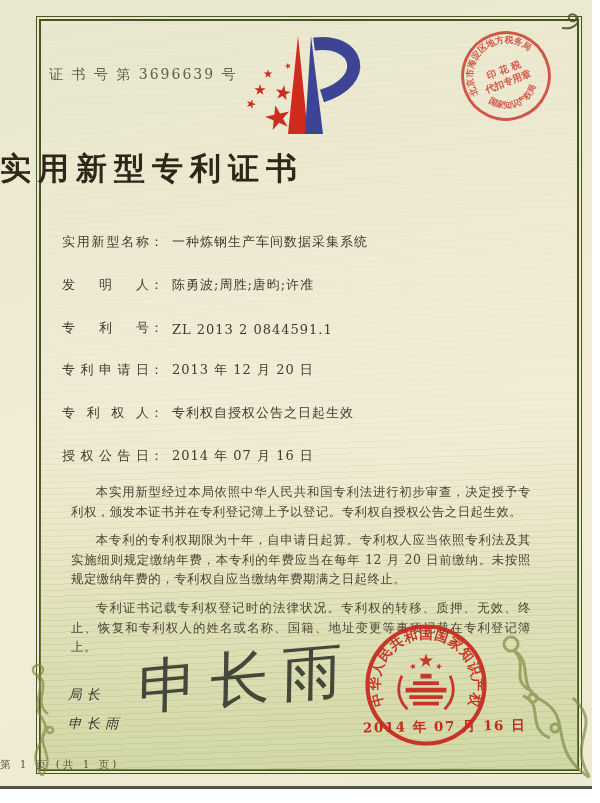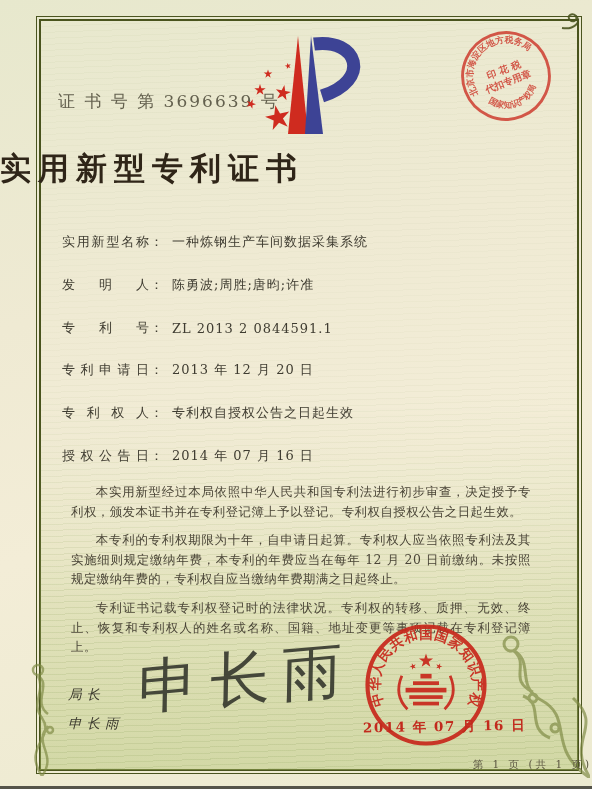--- a/index.html
+++ b/index.html
@@ -24,30 +24,30 @@
   .tint{
     position:absolute;left:40px;top:20px;right:14px;bottom:16px;z-index:1;pointer-events:none;
     background:
       repeating-linear-gradient(178deg, rgba(105,135,55,.13) 0 1px, rgba(0,0,0,0) 1px 6px),
       linear-gradient(180deg, rgba(190,205,130,0) 50%, rgba(186,200,120,.22) 72%, rgba(172,190,104,.42) 100%);
     -webkit-mask-image:linear-gradient(180deg, rgba(0,0,0,.28) 0%, rgba(0,0,0,.2) 45%, #000 78%, #000 100%);
             mask-image:linear-gradient(180deg, rgba(0,0,0,.28) 0%, rgba(0,0,0,.2) 45%, #000 78%, #000 100%);
   }
   .content{position:absolute;inset:0;z-index:2;}
   .cert-no{
-    position:absolute;left:58px;top:66px;
-    font-size:17px;letter-spacing:2px;color:#63604e;margin-top:24px;
+    position:absolute;left:49px;top:66px;
+    font-size:14px;letter-spacing:2px;color:#63604e;
   }
   .logo{position:absolute;left:238px;top:30px;width:130px;height:118px;}
   .title{
     position:absolute;left:0;top:148px;width:100%;
     font-size:31px;font-weight:bold;letter-spacing:7px;color:#2f2518;
   }
   .fields{position:absolute;left:62px;top:0;right:55px;}
-  .field{position:absolute;left:0;right:0;display:flex;align-items:center;
+  .field{position:absolute;left:0;right:0;display:flex;align-items:flex-end;
     font-size:13px;color:#3f3c31;letter-spacing:1px;}
   .field .lbl{display:inline-block;width:88px;text-align:justify;text-align-last:justify;flex:none;}
   .field .colon{flex:none;margin-right:8px;}
   .f0{top:233px}.f1{top:276px}.f2{top:319px}.f3{top:361px}.f4{top:404px}.f5{top:447px}
   .body-text{
     position:absolute;left:62px;right:52px;top:473px;
     font-size:12.4px;line-height:19.6px;color:#4a4537;text-align:justify;
   }
   .body-text p{margin:9px;text-indent:2em;letter-spacing:.5px;}
   .sig-block{position:absolute;left:68px;top:686px;font-size:13.5px;color:#3a382d;letter-spacing:5px;}
@@ -58,21 +58,21 @@
     font-size:60px;letter-spacing:12px;color:#31332a;
     transform:rotate(-5deg) skewX(-6deg);opacity:.88;white-space:nowrap;
   }
   .seal{position:absolute;left:361px;top:620px;width:130px;height:130px;z-index:3;opacity:.93;}
   .seal-date{
     position:absolute;left:363px;top:718px;z-index:4;
     font-size:13.5px;font-weight:bold;color:#c22a1d;letter-spacing:1.5px;
     transform:rotate(-1deg);white-space:nowrap;
   }
   .footer{
-    position:absolute;left:0;bottom:14px;width:100%;text-align:right;
+    position:absolute;left:0;bottom:14px;width:100%;text-align:left;
     font-size:10.5px;letter-spacing:3px;color:#5a5540;
   }
   .tax-stamp{position:absolute;left:456px;top:26px;width:100px;height:100px;
     transform:rotate(-21deg);opacity:.82;z-index:3;}
   .flourish{position:absolute;z-index:1;opacity:.8;}
   .fl-bl{left:12px;bottom:10px;}
   .fl-br{right:2px;bottom:8px;}
   .fl-tr{right:6px;top:10px;opacity:.9;}
 </style>
 </head>

